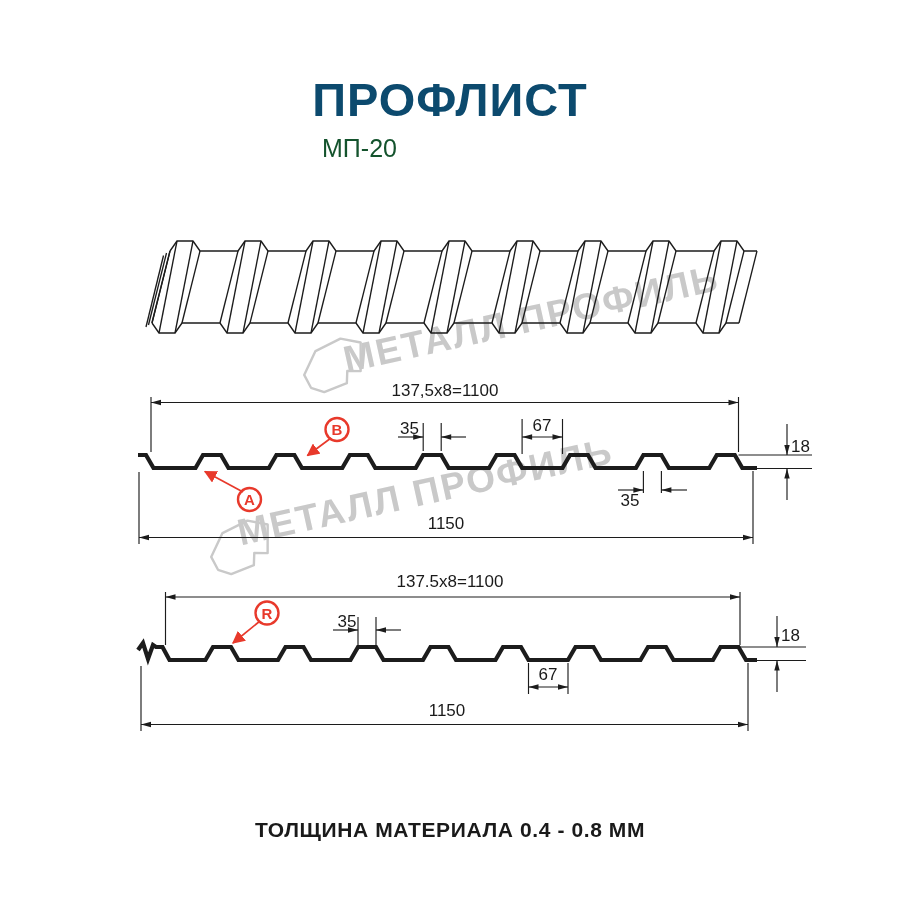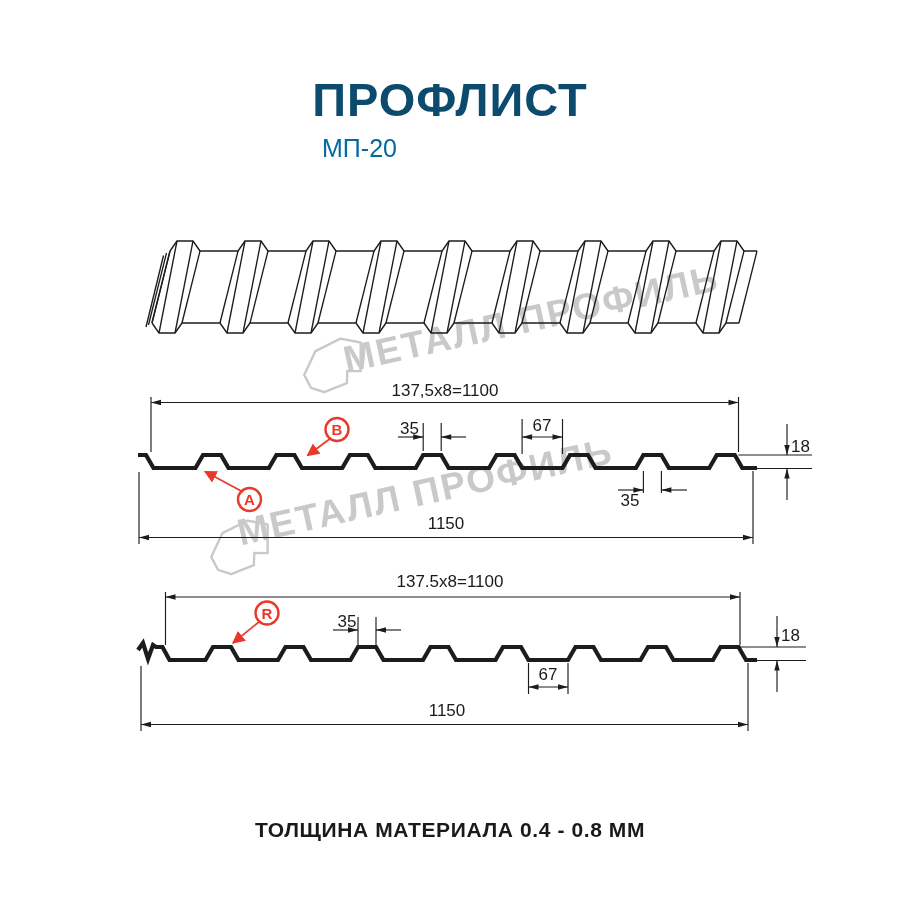--- a/index.html
+++ b/index.html
@@ -11,21 +11,21 @@
   .page{
     position:relative;width:900px;height:900px;background:#fff;overflow:hidden;
     font-family:"Liberation Sans",sans-serif;color:var(--line);
   }
   .title{
     position:absolute;top:74px;left:0;width:900px;height:52px;line-height:52px;
     text-align:center;font-size:47px;font-weight:800;letter-spacing:1px;color:#0c4a6e;
   }
   .subtitle{
     position:absolute;top:133px;left:0;width:719px;height:30px;line-height:30px;
-    text-align:center;font-size:25px;font-weight:400;color:#0369a1;
+    text-align:center;font-size:25px;font-weight:400;color:#14532d;
   }
   .footer{
     position:absolute;top:816px;left:0;width:900px;height:28px;line-height:28px;
     text-align:center;font-size:21px;font-weight:700;letter-spacing:0.6px;color:#1a1a1a;
   }
   svg.drawing{position:absolute;top:0;left:0;}
   
   .s3{stroke:var(--line);stroke-width:1.35;fill:none;stroke-linejoin:round;}
   .profile{stroke:var(--line);stroke-width:4.2;fill:none;stroke-linejoin:miter;}
   .tl{stroke:var(--line);stroke-width:1.15;fill:none;}

